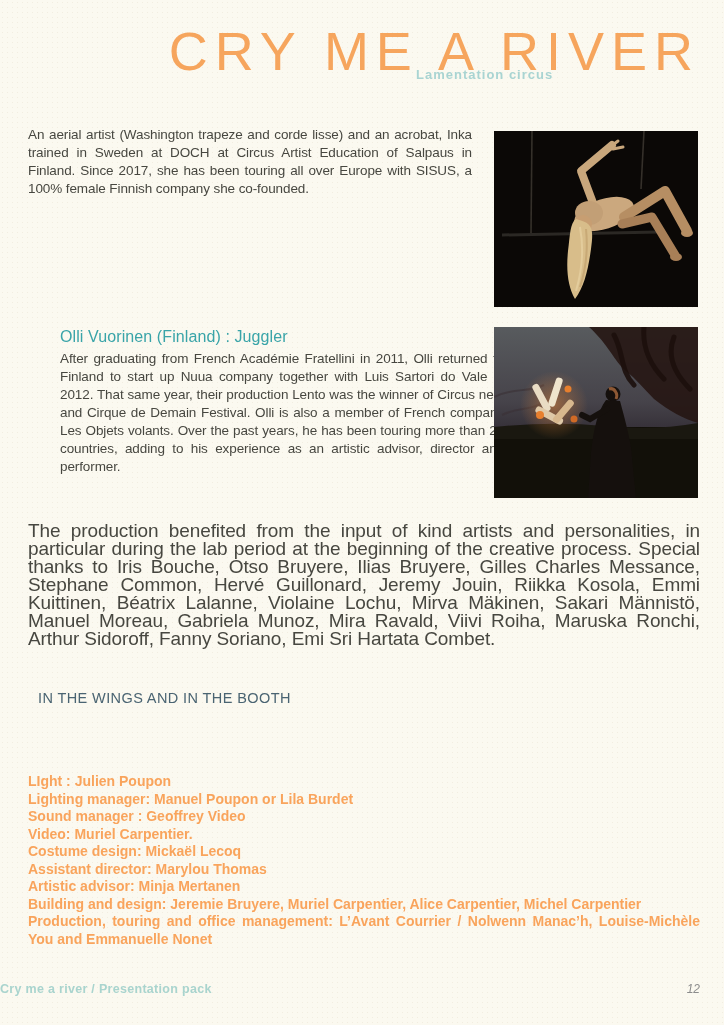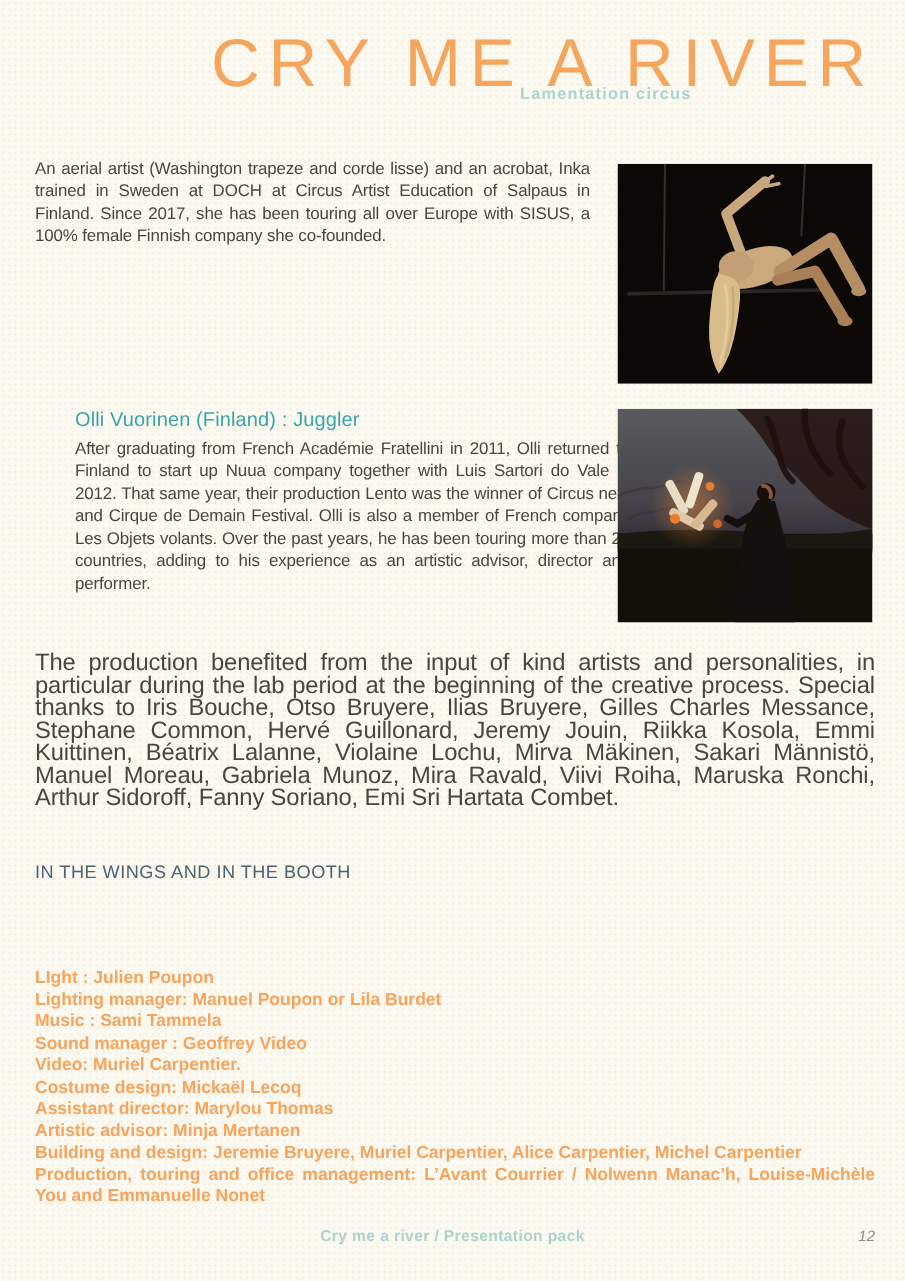--- a/index.html
+++ b/index.html
@@ -61,21 +61,21 @@
     width: 672px;
     font-size: 19px;
     line-height: 18px;
     color: #474740;
     text-align: justify;
     letter-spacing: -0.1px;
   }
   .wings-heading {
     position: absolute;
     top: 690px;
-    left: 28px;
+    left: 38px;
     font-size: 14.5px;
     font-weight: 400;
     letter-spacing: 0.4px;
     color: #4A6472;
   }
   .credits {
     position: absolute;
     top: 745px;
     left: 28px;
     width: 672px;
@@ -84,21 +84,20 @@
     font-weight: 600;
     line-height: 17.5px;
     margin-top: 28px;
   }
   .credit-item { text-align: justify; }
   .footer-text {
     position: absolute;
     top: 982px;
     left: 0;
     width: 724px;
-    text-align: center;
     font-size: 12.5px;
     font-weight: 600;
     color: #A9D4CE;
     letter-spacing: 0.3px;
   }
   .page-number {
     position: absolute;
     top: 982px;
     right: 24px;
     font-size: 12px;
@@ -190,21 +189,20 @@
     </g>
   </svg>
 
   <div class="thanks">The production benefited from the input of kind artists and personalities, in particular during the lab period at the beginning of the creative process. Special thanks to Iris Bouche, Otso Bruyere, Ilias Bruyere, Gilles Charles Messance, Stephane Common, Hervé Guillonard, Jeremy Jouin, Riikka Kosola, Emmi Kuittinen, Béatrix Lalanne, Violaine Lochu, Mirva Mäkinen, Sakari Männistö, Manuel Moreau, Gabriela Munoz, Mira Ravald, Viivi Roiha, Maruska Ronchi, Arthur Sidoroff, Fanny Soriano, Emi Sri Hartata Combet.</div>
 
   <div class="wings-heading">IN THE WINGS AND IN THE BOOTH</div>
 
   <div class="credits">
     <div class="credit-item">LIght : Julien Poupon</div>
     <div class="credit-item">Lighting manager: Manuel Poupon or Lila Burdet</div>
-    <div class="credit-item">Music : Sami Tammela</div>
     <div class="credit-item">Sound manager : Geoffrey Video</div>
     <div class="credit-item">Video: Muriel Carpentier.</div>
     <div class="credit-item">Costume design:  Mickaël Lecoq</div>
     <div class="credit-item">Assistant director: Marylou Thomas</div>
     <div class="credit-item">Artistic advisor: Minja Mertanen</div>
     <div class="credit-item">Building and design: Jeremie Bruyere, Muriel Carpentier, Alice Carpentier, Michel Carpentier</div>
     <div class="credit-item">Production, touring and office management: L’Avant Courrier / Nolwenn Manac’h, Louise-Michèle You and Emmanuelle Nonet</div>
   </div>
 
   <div class="footer-text">Cry me a river / Presentation pack</div>

